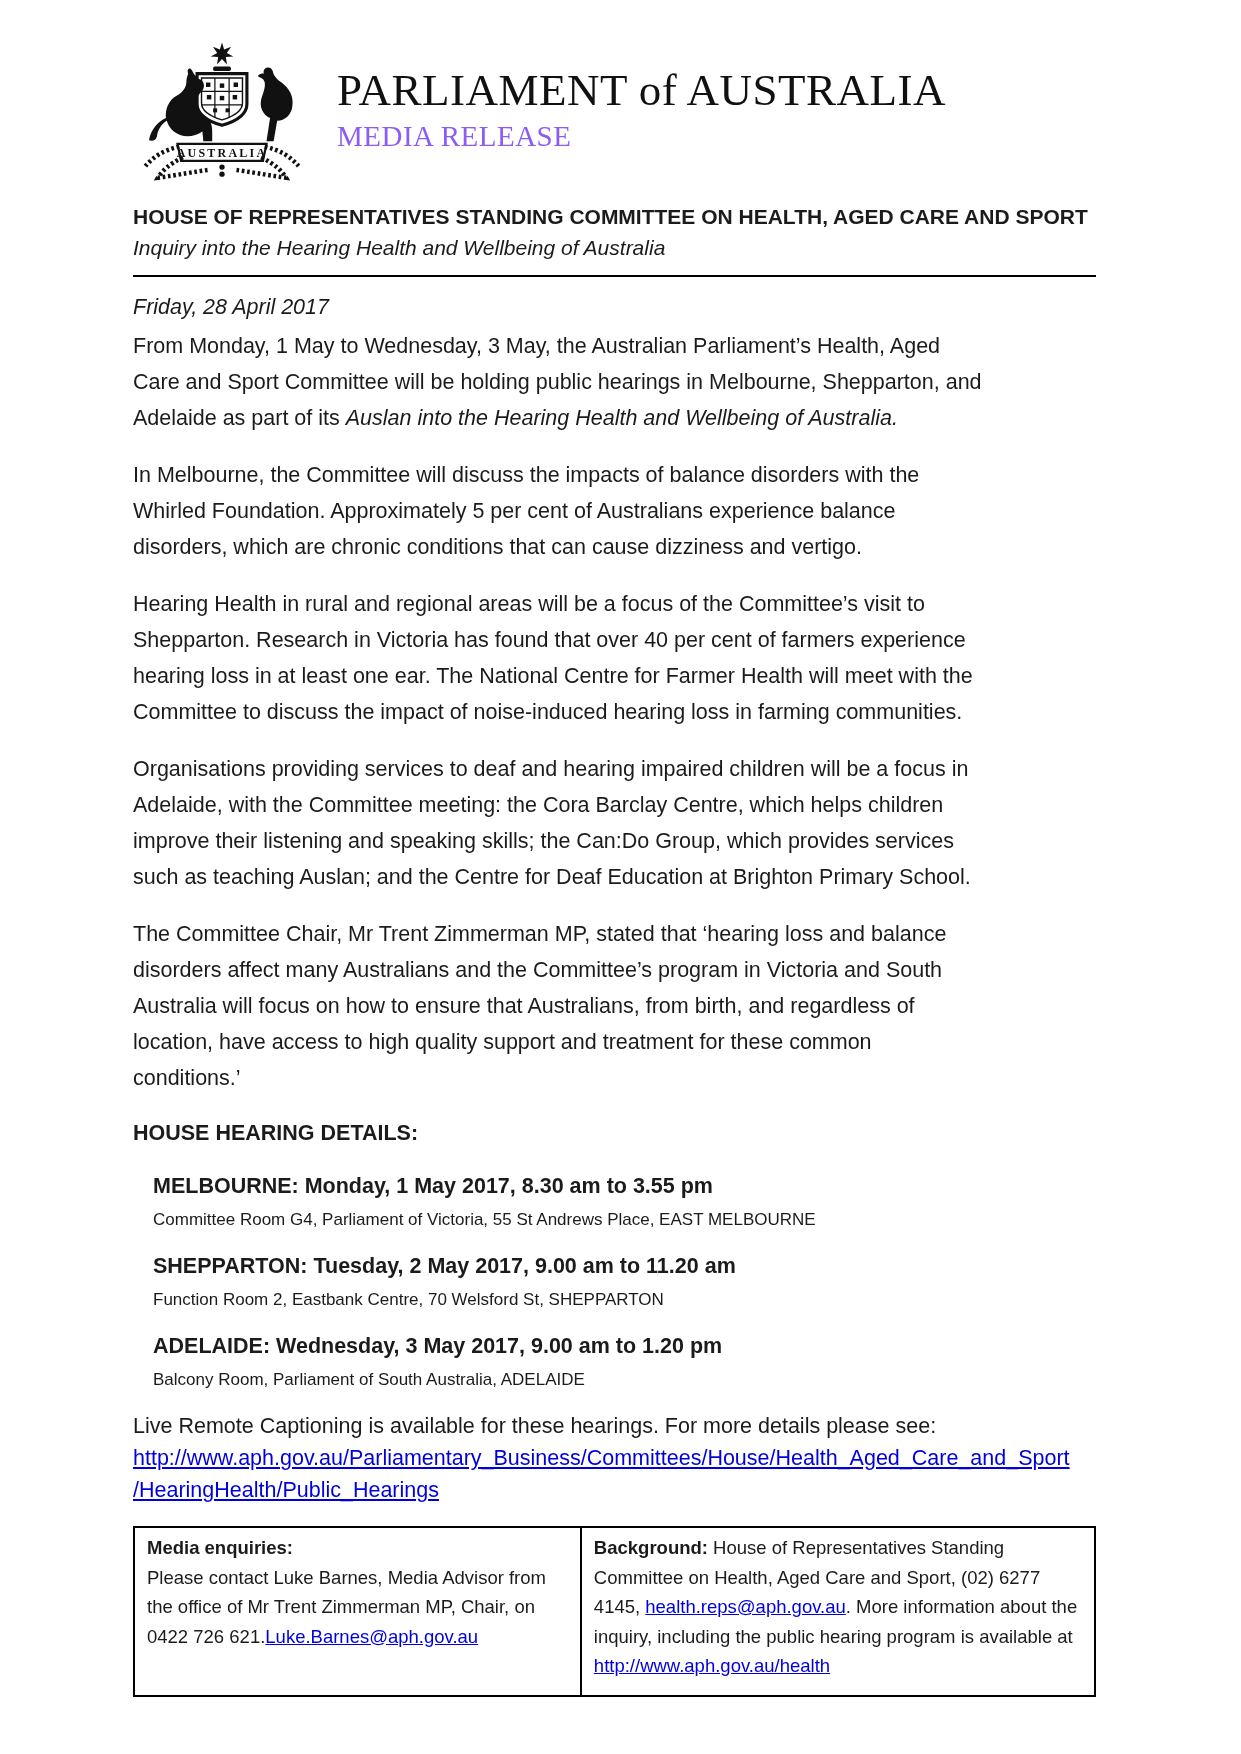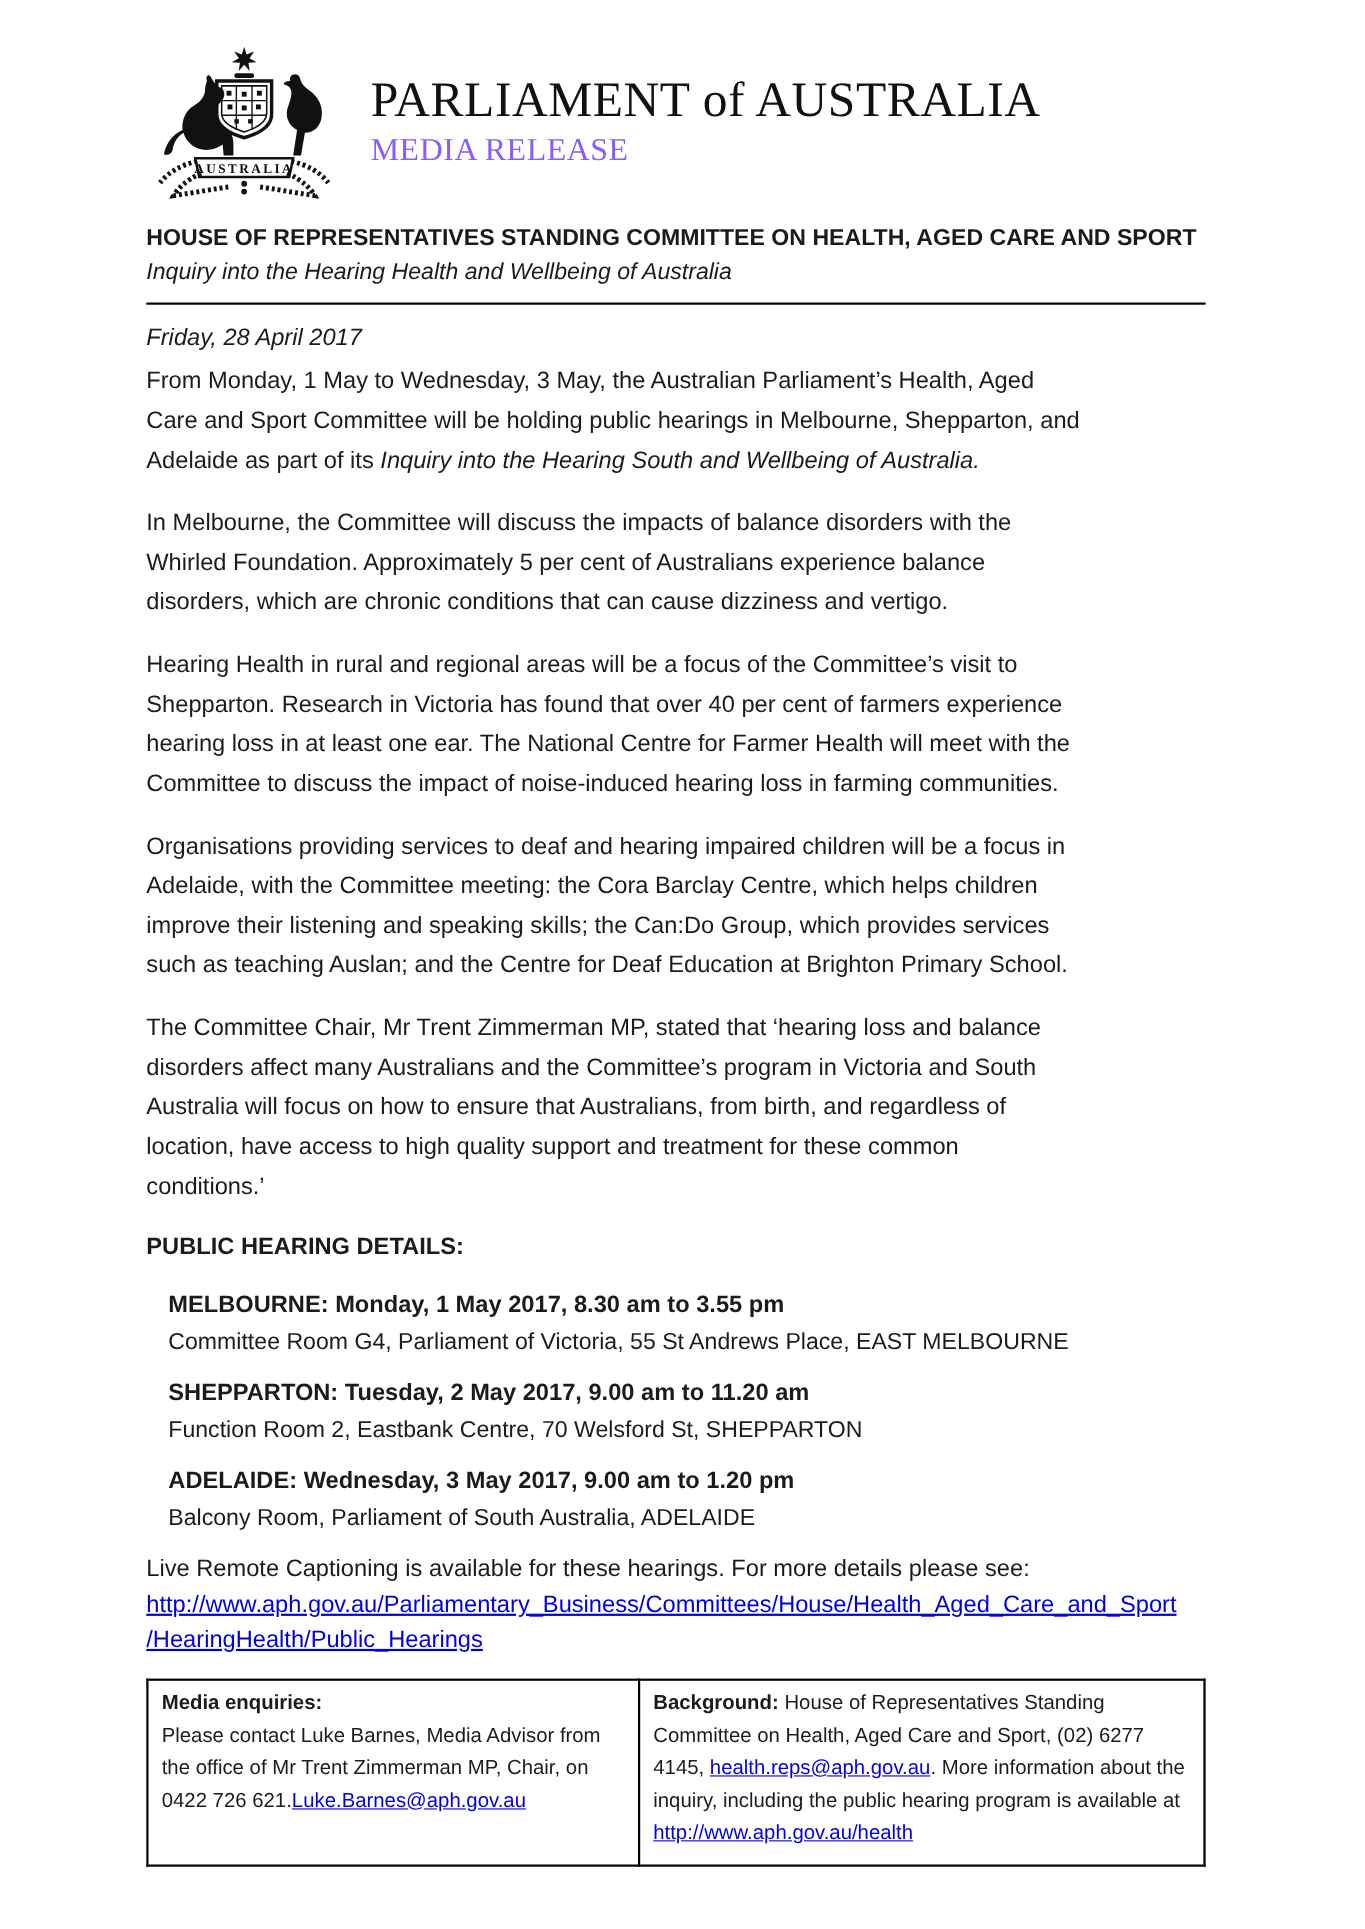--- a/index.html
+++ b/index.html
@@ -40,21 +40,21 @@
   .inquiry-name { font-size: 21px; font-style: italic; line-height: 31px; }
   
   .release-date { font-size: 21.5px; line-height: 33px; margin-bottom: 4px; font-style: italic; }
   .release-title { font-size: 27px; font-weight: bold; text-align: center; line-height: 36px; margin-bottom: 13px; }
   
   .body-text p { font-size: 21.5px; line-height: 36px; margin-bottom: 21px; max-width: 852px; }
   
   .phd-heading { font-size: 21.5px; font-weight: bold; line-height: 33px; margin: 2px 0 20px 0; }
   .hearing { margin-bottom: 14px; margin-left: 20px; }
   .hearing-heading { font-size: 21.5px; font-weight: bold; line-height: 33px; }
-  .hearing-venue { font-size: 21px; line-height: 33px; }
+  .hearing-venue { font-size: 17px; line-height: 33px; }
   
   .captioning { font-size: 21.5px; line-height: 32px; margin: 6px 0 16px 0; max-width: 100%; }
   a.link, .link { color: var(--link, #0000de); text-decoration: underline; cursor: pointer; }
   
   .footer-table { width: 100%; border-collapse: collapse; margin-top: 20px; }
   .footer-table td {
     border: 2.5px solid #000;
     vertical-align: top;
     padding: 5px 12px 14px 12px;
     font-size: 18.5px;
@@ -122,28 +122,28 @@
   </div>
 
   <div class="committee">
     <div class="committee-name">HOUSE OF REPRESENTATIVES STANDING COMMITTEE ON HEALTH, AGED CARE AND SPORT</div>
     <div class="inquiry-name">Inquiry into the Hearing Health and Wellbeing of Australia</div>
   </div>
 
   <div class="release-date">Friday, 28 April 2017</div>
 
   <div class="body-text">
-    <p><span>From Monday, 1 May to Wednesday, 3 May, the Australian Parliament’s Health, Aged Care and Sport Committee will be holding public hearings in Melbourne, Shepparton, and Adelaide as part of its </span><em>Inquiry into the Hearing South and Wellbeing of Australia.</em></p>
+    <p><span>From Monday, 1 May to Wednesday, 3 May, the Australian Parliament’s Health, Aged Care and Sport Committee will be holding public hearings in Melbourne, Shepparton, and Adelaide as part of its </span><em>Auslan into the Hearing Health and Wellbeing of Australia.</em></p>
     <p>In Melbourne, the Committee will discuss the impacts of balance disorders with the Whirled Foundation. Approximately 5 per cent of Australians experience balance disorders, which are chronic conditions that can cause dizziness and vertigo.</p>
     <p>Hearing Health in rural and regional areas will be a focus of the Committee’s visit to Shepparton. Research in Victoria has found that over 40 per cent of farmers experience hearing loss in at least one ear. The National Centre for Farmer Health will meet with the Committee to discuss the impact of noise-induced hearing loss in farming communities.</p>
     <p>Organisations providing services to deaf and hearing impaired children will be a focus in Adelaide, with the Committee meeting: the Cora Barclay Centre, which helps children improve their listening and speaking skills; the Can:Do Group, which provides services such as teaching Auslan; and the Centre for Deaf Education at Brighton Primary School.</p>
     <p>The Committee Chair, Mr Trent Zimmerman MP, stated that ‘hearing loss and balance disorders affect many Australians and the Committee’s program in Victoria and South Australia will focus on how to ensure that Australians, from birth, and regardless of location, have access to high quality support and treatment for these common conditions.’</p>
   </div>
 
-  <div class="phd-heading">PUBLIC HEARING DETAILS:</div>
+  <div class="phd-heading">HOUSE HEARING DETAILS:</div>
 
   <div class="hearing">
     <div class="hearing-heading">MELBOURNE: Monday, 1 May 2017, 8.30 am to 3.55 pm</div>
     <div class="hearing-venue">Committee Room G4, Parliament of Victoria, 55 St Andrews Place, EAST MELBOURNE</div>
   </div>
   <div class="hearing">
     <div class="hearing-heading">SHEPPARTON: Tuesday, 2 May 2017, 9.00 am to 11.20 am</div>
     <div class="hearing-venue">Function Room 2, Eastbank Centre, 70 Welsford St, SHEPPARTON</div>
   </div>
   <div class="hearing">

